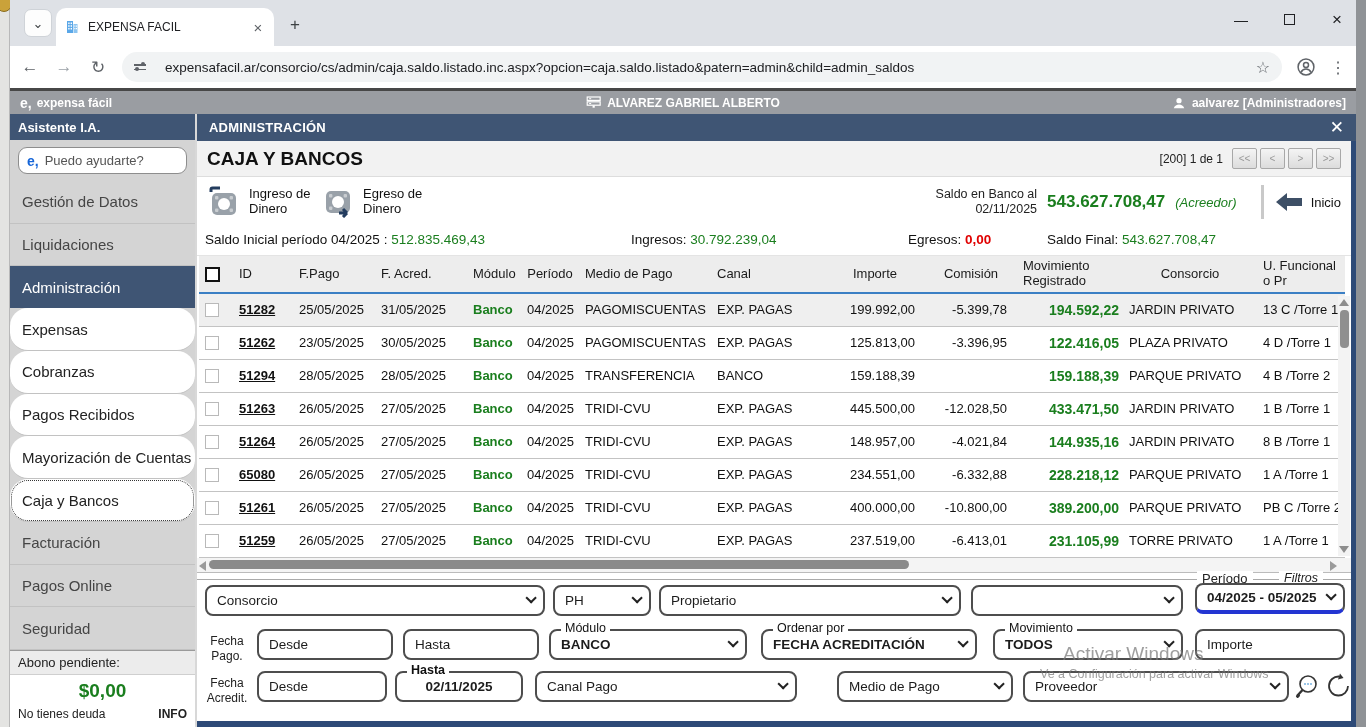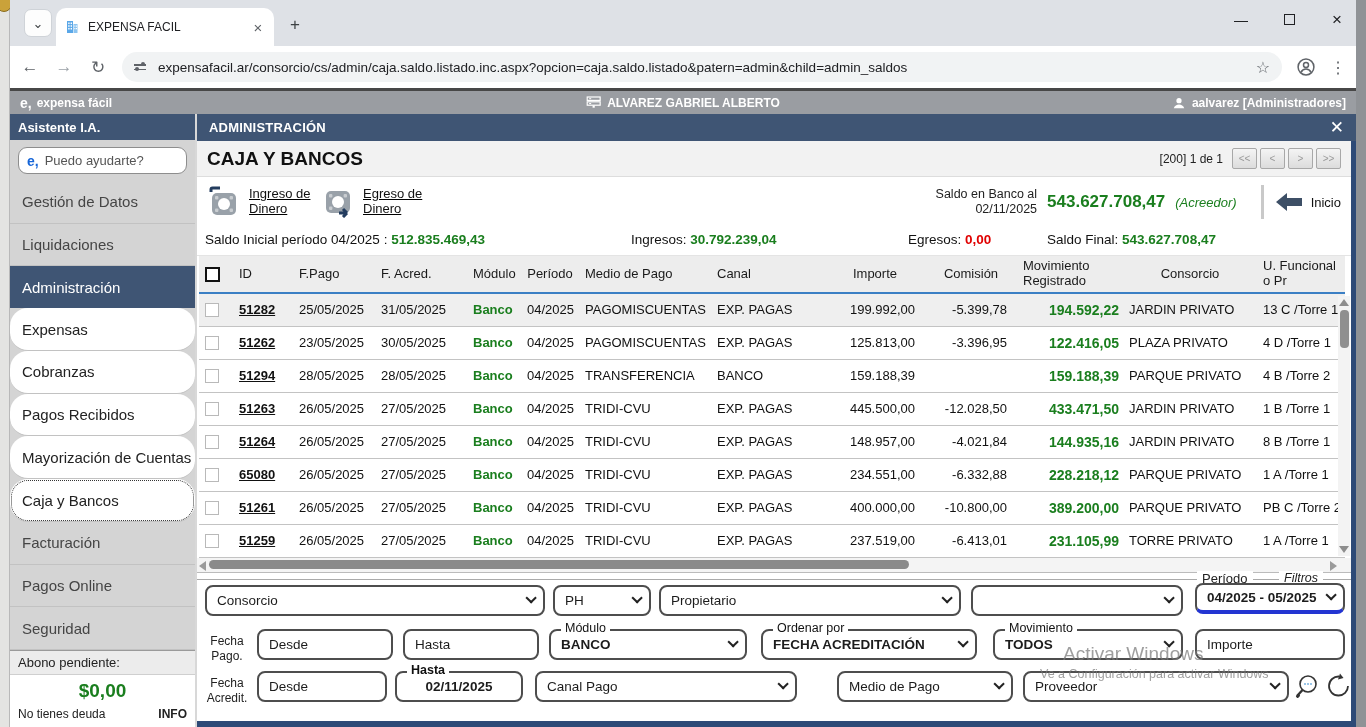--- a/index.html
+++ b/index.html
@@ -18,21 +18,21 @@
   .tab{width:218px;height:38px;background:#fff;border-radius:10px 10px 0 0;display:flex;align-items:center;padding:0 8px;gap:8px;}
   .tab-title{font-size:12px;color:#202124;flex:1;white-space:nowrap;overflow:hidden;}
   .tab-close{color:#5f6368;font-size:15px;width:16px;text-align:center;cursor:pointer;}
   .newtab{width:26px;height:26px;margin:0 0 8px 8px;color:#3c4043;font-size:17px;display:flex;align-items:center;justify-content:center;cursor:pointer;}
   .win-controls{position:absolute;right:8px;top:10px;display:flex;gap:26px;align-items:center;}
   .win-btn{color:#202124;font-size:14px;width:22px;text-align:center;cursor:pointer;}
   .win-max{width:11px;height:11px;border:1.5px solid #202124;}
   .urlbar{height:42px;background:#fff;display:flex;align-items:center;padding:0 10px;gap:14px;}
   .nav-ic{color:#5f6368;font-size:17px;width:20px;text-align:center;cursor:pointer;}
   .nav-ic.dim{color:#9aa0a6;}
-  .url-pill{flex:1;height:30px;background:#f1f3f4;border-radius:16px;display:flex;align-items:center;padding:0 12px;gap:12px;}
+  .url-pill{flex:1;height:30px;background:#f1f3f4;border-radius:16px;display:flex;align-items:center;padding:0 12px;gap:19px;}
   .tune-ic{display:flex;flex-direction:column;gap:3px;}
   .tune-ic i{display:block;width:12px;height:1.6px;background:#5f6368;position:relative;}
   .tune-ic i::after{content:"";position:absolute;top:-1.6px;width:4px;height:4px;border-radius:50%;background:#5f6368;}
   .tune-ic i:first-child::after{right:1px;}
   .tune-ic i:last-child::after{left:1px;}
   .url-text{font-size:13.5px;color:#202124;flex:1;white-space:nowrap;overflow:hidden;}
   .star-ic{color:#5f6368;font-size:16px;cursor:pointer;}
   .profile-ic,.menu-ic{color:#5f6368;cursor:pointer;}
   .menu-ic{font-size:16px;letter-spacing:0;}
 
@@ -71,33 +71,33 @@
   .content-header .sect{font-size:13px;font-weight:700;letter-spacing:.2px;flex:1;}
   .x-close{font-size:17px;cursor:pointer;font-weight:400;}
   .panel{flex:1;display:flex;flex-direction:column;border-right:5px solid #2d4a77;border-bottom:6px solid #2d4a77;position:relative;background:#fff;overflow:hidden;}
   .page-header{height:36px;background:#f2f2f2;display:flex;align-items:center;padding:0 10px;border-bottom:1px solid #ddd;}
   .page-title{font-size:19px;font-weight:700;color:#111;flex:1;}
   .pag-info{font-size:12px;color:#222;margin-right:6px;}
   .pgbtn{width:25px;height:21px;margin-left:3px;background:linear-gradient(#f4f4f4,#dcdcdc);border:1px solid #a8a8a8;border-radius:2px;color:#9a9a9a;font-size:10px;cursor:pointer;padding:0;}
 
   
   .toolbar{height:50px;display:flex;align-items:center;padding:0 10px;gap:10px;}
-  .tool-ic{display:flex;align-items:center;gap:8px;cursor:pointer;text-decoration:underline;}
+  .tool-ic{display:flex;align-items:center;gap:8px;cursor:pointer;}
   .tool-lbl{font-size:13px;color:#111;width:62px;line-height:1.15;}
   .saldo-cluster{margin-left:auto;display:flex;align-items:center;gap:10px;}
   .saldo-lbl{width:114px;text-align:right;font-size:12.5px;color:#222;line-height:1.2;}
   .saldo-val{color:#1a7e1e;font-weight:700;font-size:17px;}
   .saldo-tag{color:#1a7e1e;font-style:italic;font-size:13px;}
   .vdiv{width:3px;height:34px;background:#c9c9c9;margin-left:14px;}
   .inicio{display:flex;align-items:center;gap:7px;cursor:pointer;}
   .inicio-lbl{font-size:13px;color:#111;}
 
   
   .summary{height:29px;position:relative;font-size:13.5px;color:#111;border-bottom:1px solid #e4e4e4;}
-  .summary span.v{font-weight:700;color:#1a7e1e;}
+  .summary span.v{font-weight:400;color:#1a7e1e;}
   .summary span.r{font-weight:700;color:#e00000;}
   .sum-item{position:absolute;top:5px;white-space:nowrap;}
 
   
   .table-wrap{position:relative;}
   table.t-caja{border-collapse:collapse;table-layout:fixed;width:calc(100% - 14px);margin-left:2px;}
   .t-caja th{background:#ededed;font-weight:400;font-size:13px;color:#1a1a1a;padding:3px 6px;border-bottom:2px solid #3b7fc4;height:37px;text-align:left;vertical-align:middle;line-height:1.15;}
   .t-caja td{font-size:13px;color:#111;padding:0 6px;border-bottom:1px solid #c3c3c3;height:33px;white-space:nowrap;overflow:hidden;}
   .t-caja tr.trow:first-child td{background:#efefef;}
   .col-cb{width:34px;}

